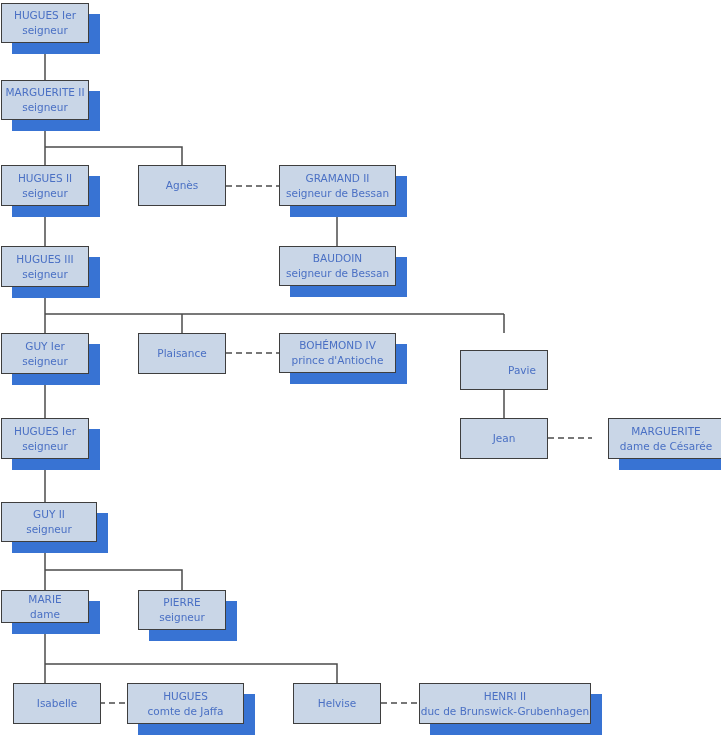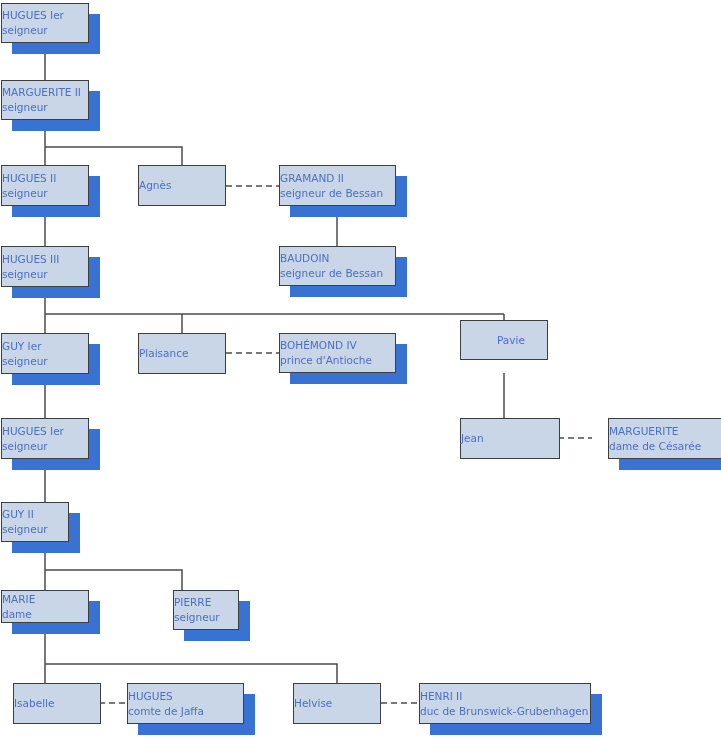--- a/index.html
+++ b/index.html
@@ -28,20 +28,21 @@
     box-sizing: border-box;
     background: var(--fill, #c9d6e7);
     border: 1.5px solid var(--border, #3e3e3e);
     color: var(--text, #4a70c4);
     font-size: 10.5px;
     line-height: 15px;
     display: flex;
     flex-direction: column;
     align-items: center;
     justify-content: center;
+    text-align: center;
     cursor: pointer;
     z-index: 2;
   }
   .node.shadow {
     box-shadow: 11px 11px 0 var(--shadow, #3873d3);
   }
   .node .name, .node .title {
     width: 100%;
     white-space: nowrap;
   }
@@ -106,45 +107,45 @@
     <div class="title">seigneur</div>
   </div>
     <div class="node" style="left: 138px; top: 333px; width: 88px; height: 41px;">
     <div class="name">Plaisance</div>
 
   </div>
     <div class="node shadow" style="left: 279px; top: 333px; width: 117px; height: 40px;">
     <div class="name">BOHÉMOND IV</div>
     <div class="title">prince d'Antioche</div>
   </div>
-    <div class="node" style="left: 460px; top: 320px; width: 88px; height: 40px; padding-left: 36px;">
+    <div class="node" style="left: 460px; top: 350px; width: 88px; height: 40px; padding-left: 36px;">
     <div class="name">Pavie</div>
 
   </div>
     <div class="node shadow" style="left: 1px; top: 418px; width: 88px; height: 41px;">
     <div class="name">HUGUES Ier</div>
     <div class="title">seigneur</div>
   </div>
-    <div class="node" style="left: 460px; top: 418px; width: 100px; height: 41px;">
+    <div class="node" style="left: 460px; top: 418px; width: 88px; height: 41px;">
     <div class="name">Jean</div>
 
   </div>
     <div class="node shadow" style="left: 592px; top: 418px; width: 116px; height: 41px; margin-left: 16px;">
     <div class="name">MARGUERITE</div>
     <div class="title">dame de Césarée</div>
   </div>
-    <div class="node shadow" style="left: 1px; top: 502px; width: 68px; height: 40px;">
+    <div class="node shadow" style="left: 1px; top: 502px; width: 96px; height: 40px;">
     <div class="name">GUY II</div>
     <div class="title">seigneur</div>
   </div>
     <div class="node shadow" style="left: 1px; top: 590px; width: 88px; height: 33px;">
     <div class="name">MARIE</div>
     <div class="title">dame</div>
   </div>
-    <div class="node shadow" style="left: 138px; top: 590px; width: 66px; height: 40px; margin-left: 35px;">
+    <div class="node shadow" style="left: 138px; top: 590px; width: 88px; height: 40px;">
     <div class="name">PIERRE</div>
     <div class="title">seigneur</div>
   </div>
     <div class="node" style="left: 13px; top: 683px; width: 88px; height: 41px;">
     <div class="name">Isabelle</div>
 
   </div>
     <div class="node shadow" style="left: 127px; top: 683px; width: 117px; height: 41px;">
     <div class="name">HUGUES</div>
     <div class="title">comte de Jaffa</div>

